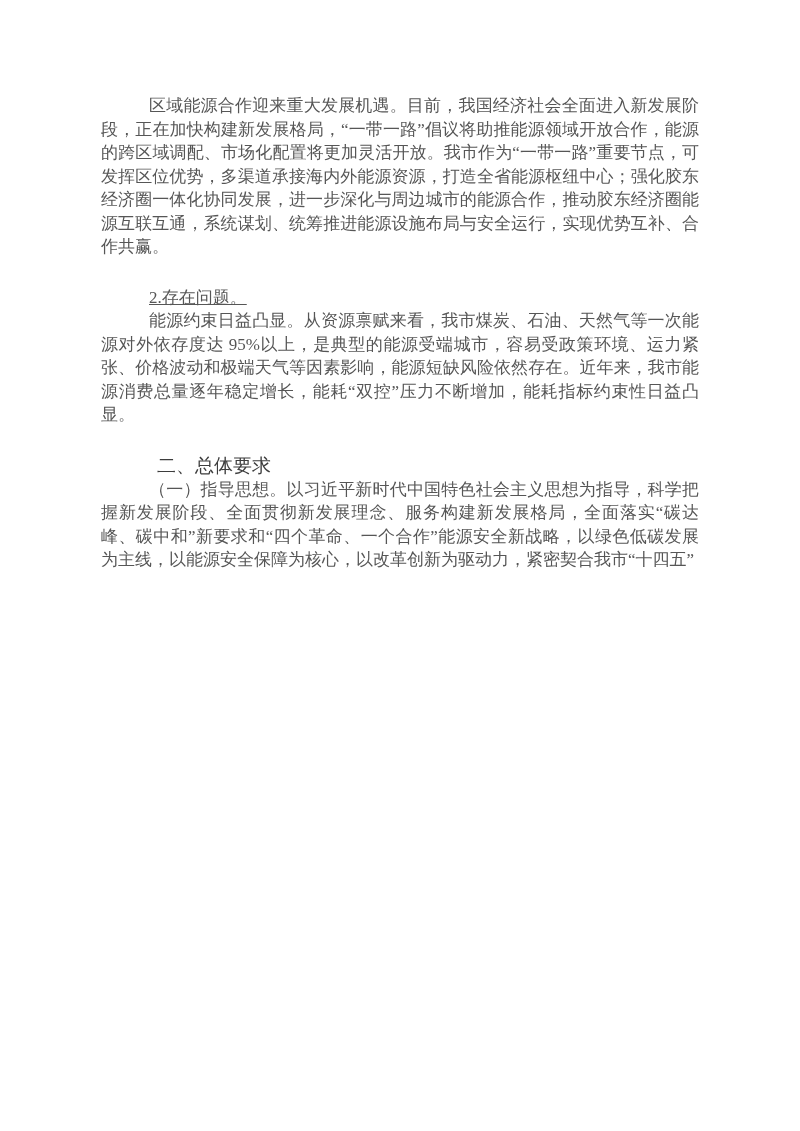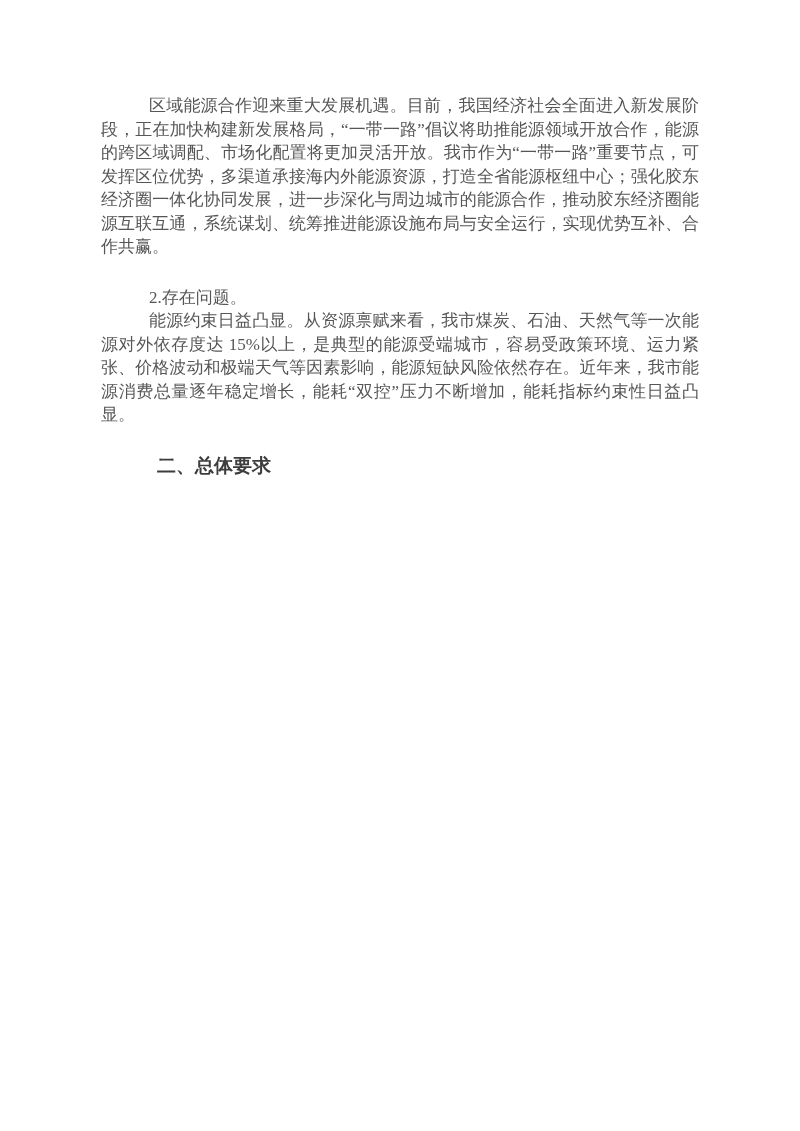--- a/index.html
+++ b/index.html
@@ -26,35 +26,37 @@
     color: #565656;
     text-align: justify;
   }
   p.body {
     margin: 0 0 27px 0;
     text-indent: 48px;
   }
   p.subhead {
     margin: 0;
     text-indent: 48px;
+    text-decoration: underline;
   }
   h2.heading {
     margin: 0;
     text-indent: 56px;
     font-family: "Liberation Sans", "DejaVu Sans", sans-serif;
     font-size: 19px;
     line-height: 24px;
-    font-weight: bold;
+    font-weight: normal;
     color: #3d3d3d;
     text-align: left;
   }
 </style>
 </head>
 <body>
 
 <div class="page">
   <div class="content">
     <p class="body">区域能源合作迎来重大发展机遇。目前，我国经济社会全面进入新发展阶段，正在加快构建新发展格局，“一带一路”倡议将助推能源领域开放合作，能源的跨区域调配、市场化配置将更加灵活开放。我市作为“一带一路”重要节点，可发挥区位优势，多渠道承接海内外能源资源，打造全省能源枢纽中心；强化胶东经济圈一体化协同发展，进一步深化与周边城市的能源合作，推动胶东经济圈能源互联互通，系统谋划、统筹推进能源设施布局与安全运行，实现优势互补、合作共赢。</p>
     <p class="subhead">2.存在问题。</p>
-    <p class="body">能源约束日益凸显。从资源禀赋来看，我市煤炭、石油、天然气等一次能源对外依存度达 15%以上，是典型的能源受端城市，容易受政策环境、运力紧张、价格波动和极端天气等因素影响，能源短缺风险依然存在。近年来，我市能源消费总量逐年稳定增长，能耗“双控”压力不断增加，能耗指标约束性日益凸显。</p>
+    <p class="body">能源约束日益凸显。从资源禀赋来看，我市煤炭、石油、天然气等一次能源对外依存度达 95%以上，是典型的能源受端城市，容易受政策环境、运力紧张、价格波动和极端天气等因素影响，能源短缺风险依然存在。近年来，我市能源消费总量逐年稳定增长，能耗“双控”压力不断增加，能耗指标约束性日益凸显。</p>
     <h2 class="heading">二、总体要求</h2>
+    <p class="body">（一）指导思想。以习近平新时代中国特色社会主义思想为指导，科学把握新发展阶段、全面贯彻新发展理念、服务构建新发展格局，全面落实“碳达峰、碳中和”新要求和“四个革命、一个合作”能源安全新战略，以绿色低碳发展为主线，以能源安全保障为核心，以改革创新为驱动力，紧密契合我市“十四五”</p>
   </div>
 </div>
 
 </body></html>

